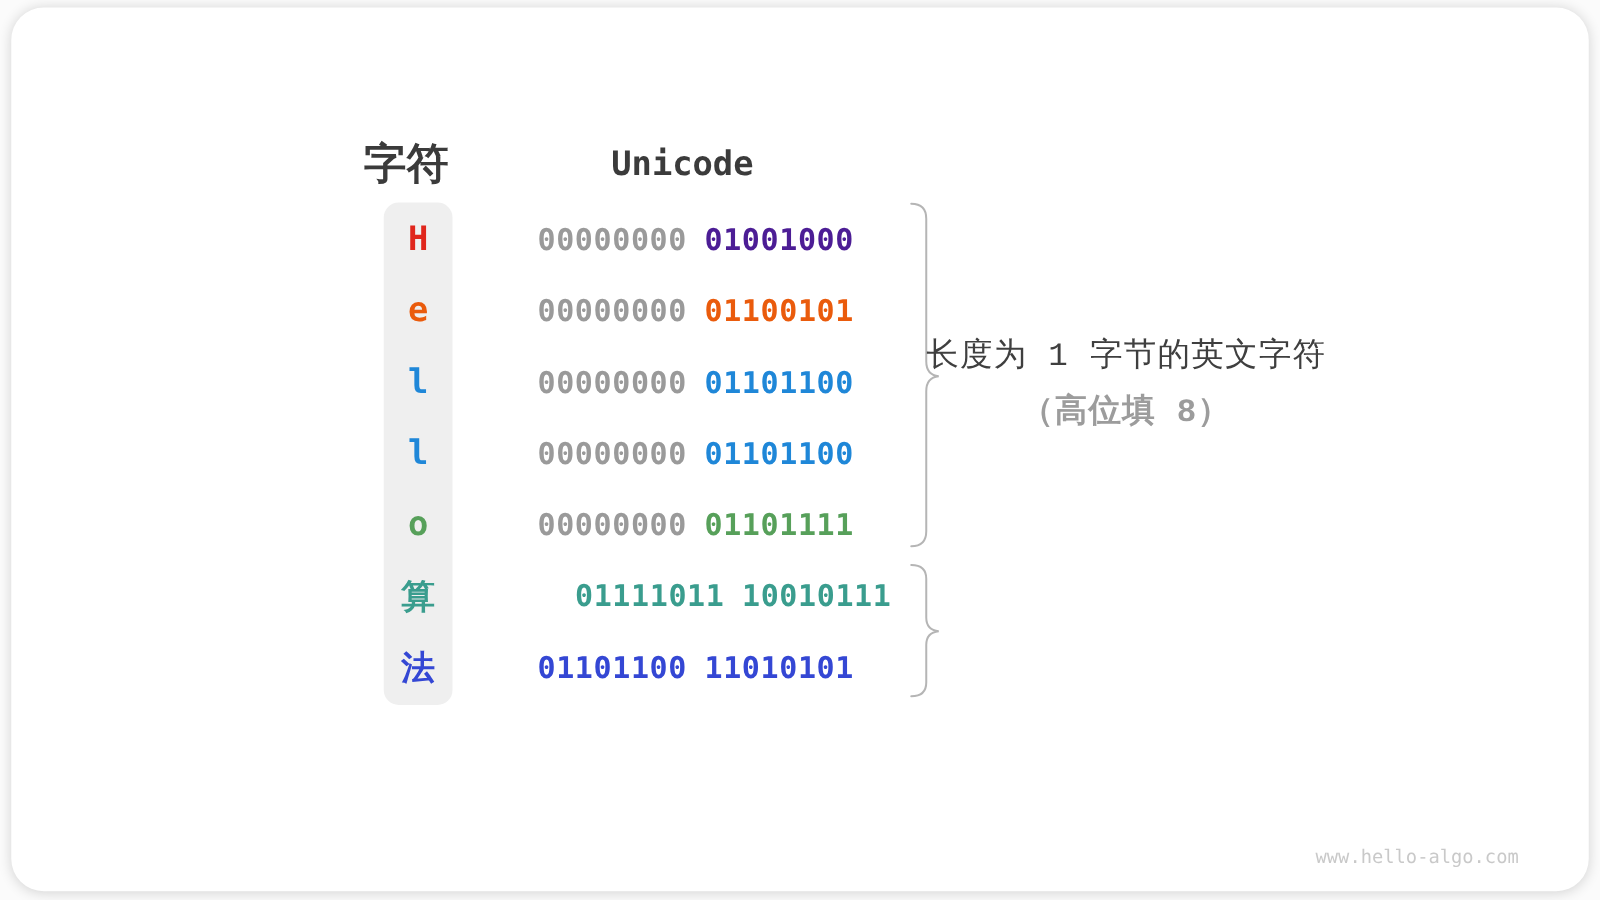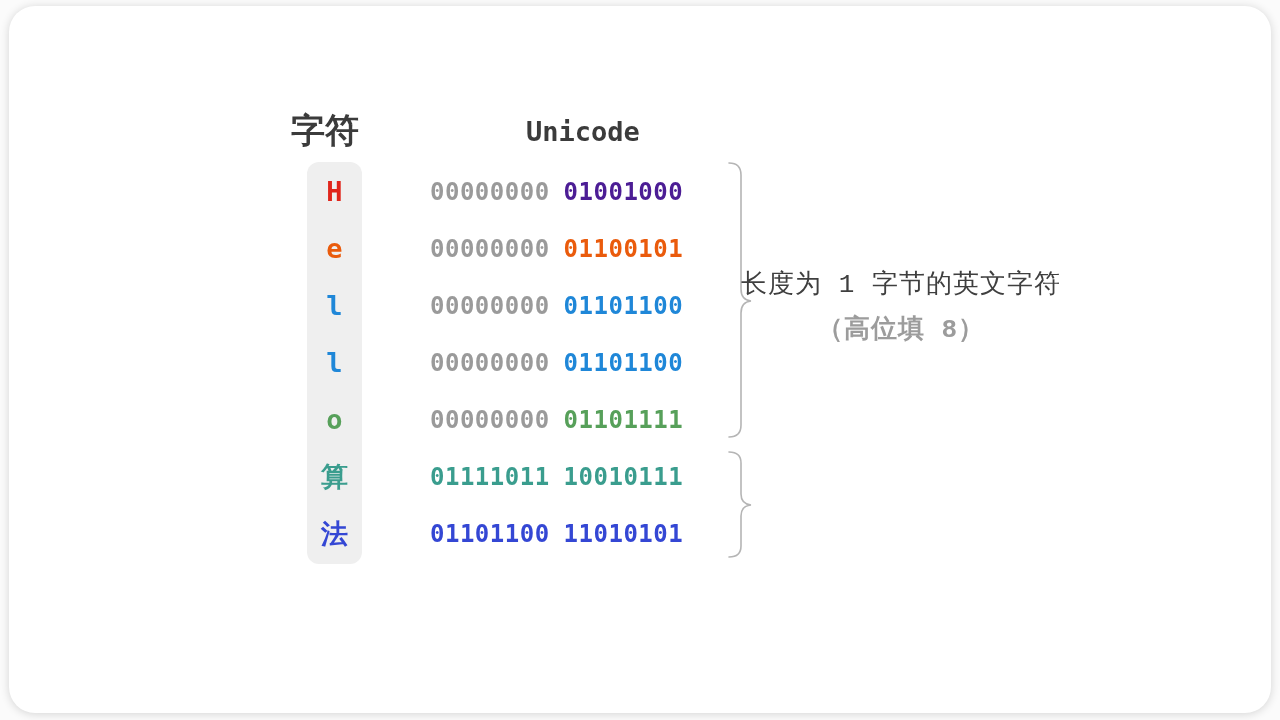--- a/index.html
+++ b/index.html
@@ -19,21 +19,21 @@
     box-shadow: 0 1px 10px rgba(0,0,0,0.16);
   }
 
   .col-headers { position: absolute; left: 0; top: 112px; width: 100%; height: 38px; }
   .hdr-char {
     position: absolute; left: 290px; width: 70px; top: 0; height: 38px;
     display: flex; align-items: center; justify-content: center;
     font-size: 34px; font-weight: 700; color: #3b3b3b;
   }
   .hdr-unicode {
-    position: absolute; left: 526px; top: 0; height: 38px;
+    position: absolute; left: 489px; top: 0; height: 38px;
     display: flex; align-items: center;
     font-family: "DejaVu Sans Mono", "Liberation Mono", monospace;
     font-size: 27px; font-weight: 700; color: #3b3b3b;
   }
 
   .char-column {
     position: absolute; left: 307px; top: 162px;
     width: 55px; height: 402px;
     background: #efefef;
     border-radius: 12px;
@@ -131,21 +131,21 @@
     <div class="cell-char" style="color: rgb(87, 160, 90);">o</div>
     <div class="cell-bin">
       <span style="color: rgb(154, 154, 154);">00000000</span>
       <span style="color: rgb(87, 160, 90);">01101111</span>
     </div>
   </div>
 
   <div class="row row-5">
     <div class="cell-char" style="color: rgb(58, 157, 142);">算</div>
     <div class="cell-bin">
-      <span style="color: rgb(58, 157, 142);">01111011</span>
+      <span style="color: rgb(58, 157, 142); margin-left: 30px;">01111011</span>
       <span style="color: rgb(58, 157, 142);">10010111</span>
     </div>
   </div>
 
   <div class="row row-6">
     <div class="cell-char" style="color: rgb(52, 71, 212);">法</div>
     <div class="cell-bin">
       <span style="color: rgb(52, 71, 212);">01101100</span>
       <span style="color: rgb(52, 71, 212);">11010101</span>
     </div>
@@ -155,13 +155,14 @@
     <path d="M729,163 Q741,163 741,175 L741,289 Q741,300 751,301 Q741,302 741,313 L741,425 Q741,437 729,437" fill="none" stroke="#b5b5b5" stroke-width="1.6" stroke-linecap="round"></path>
     <path d="M729,452 Q741,452 741,463 L741,494 Q741,504 751,505 Q741,506 741,516 L741,546 Q741,557 729,557" fill="none" stroke="#b5b5b5" stroke-width="1.6" stroke-linecap="round"></path>
   </svg>
 
   <div class="annot-1">
     <div class="line1">长度为 1 字节的英文字符</div>
     <div class="line2">（高位填 8）</div>
   </div>
 
 
+  <div class="watermark">www.hello-algo.com</div>
 </div>
 
 </body></html>

